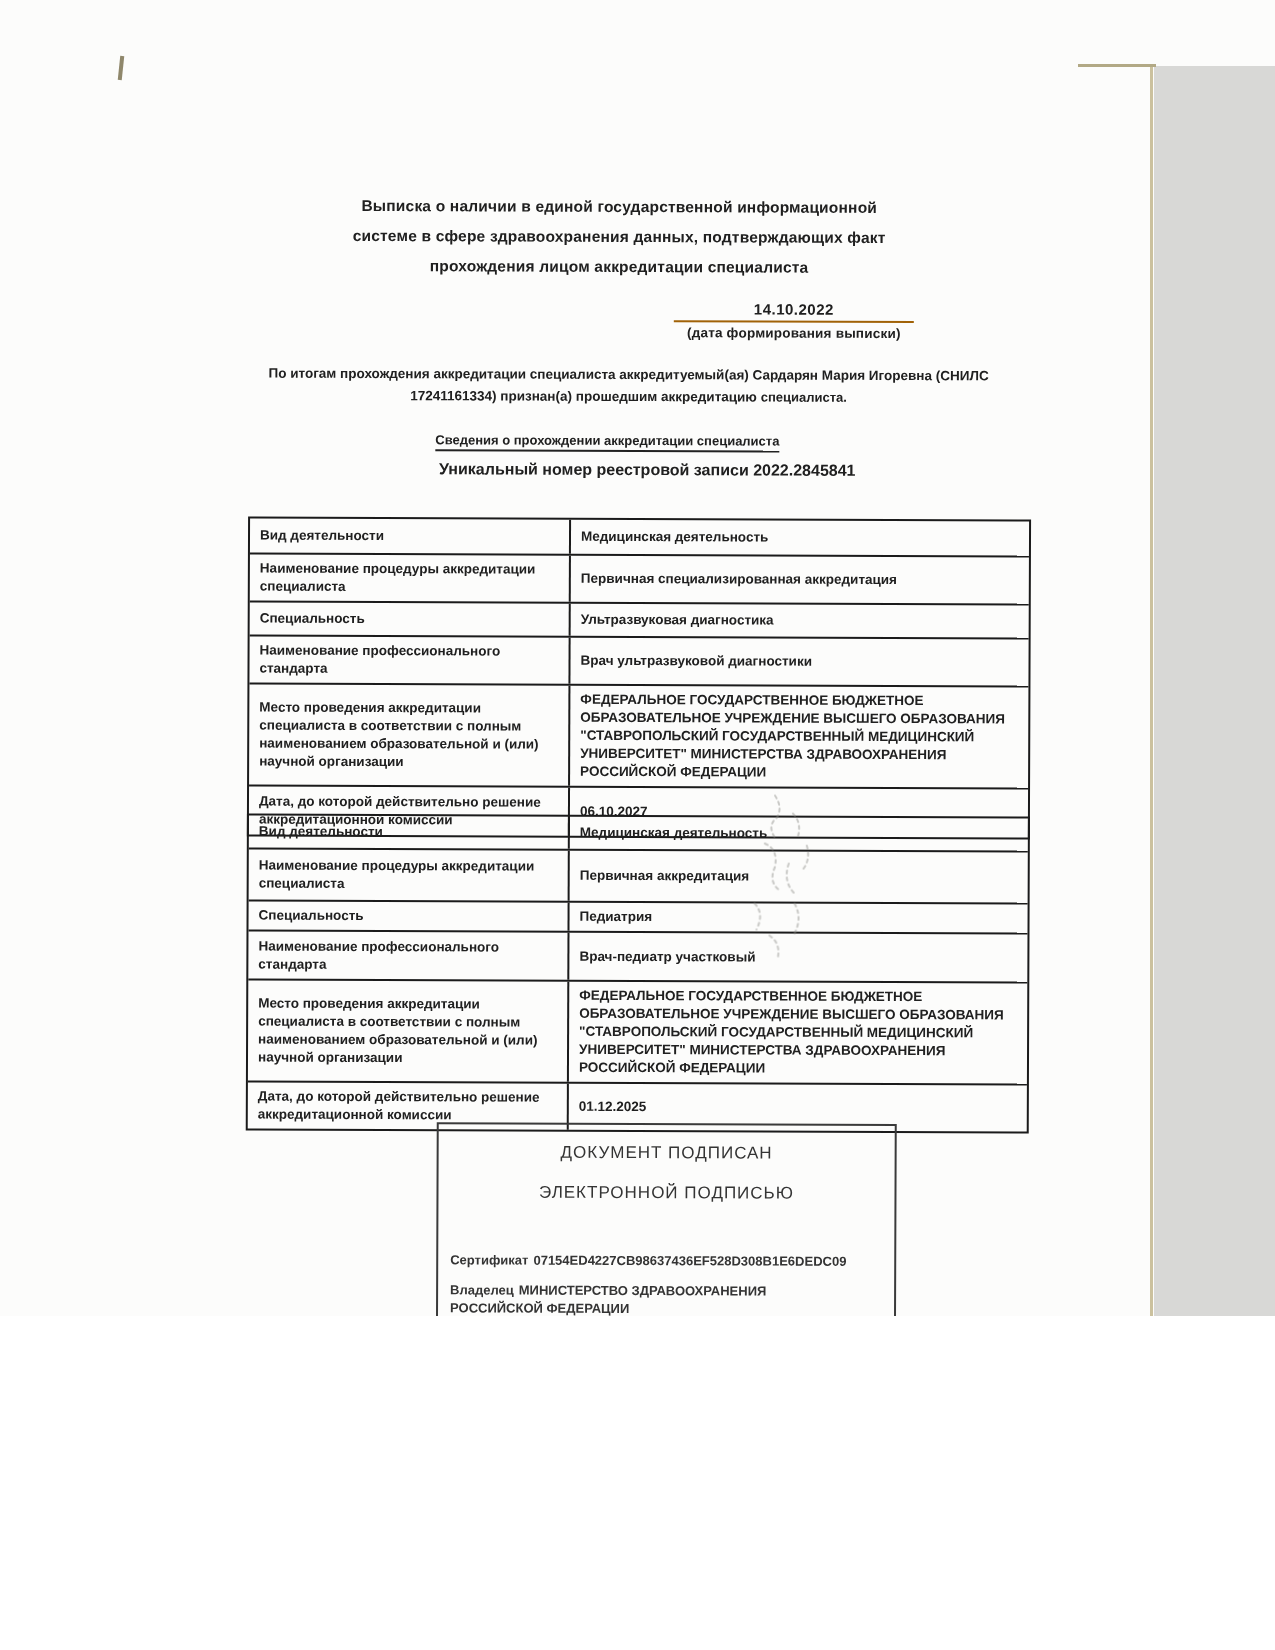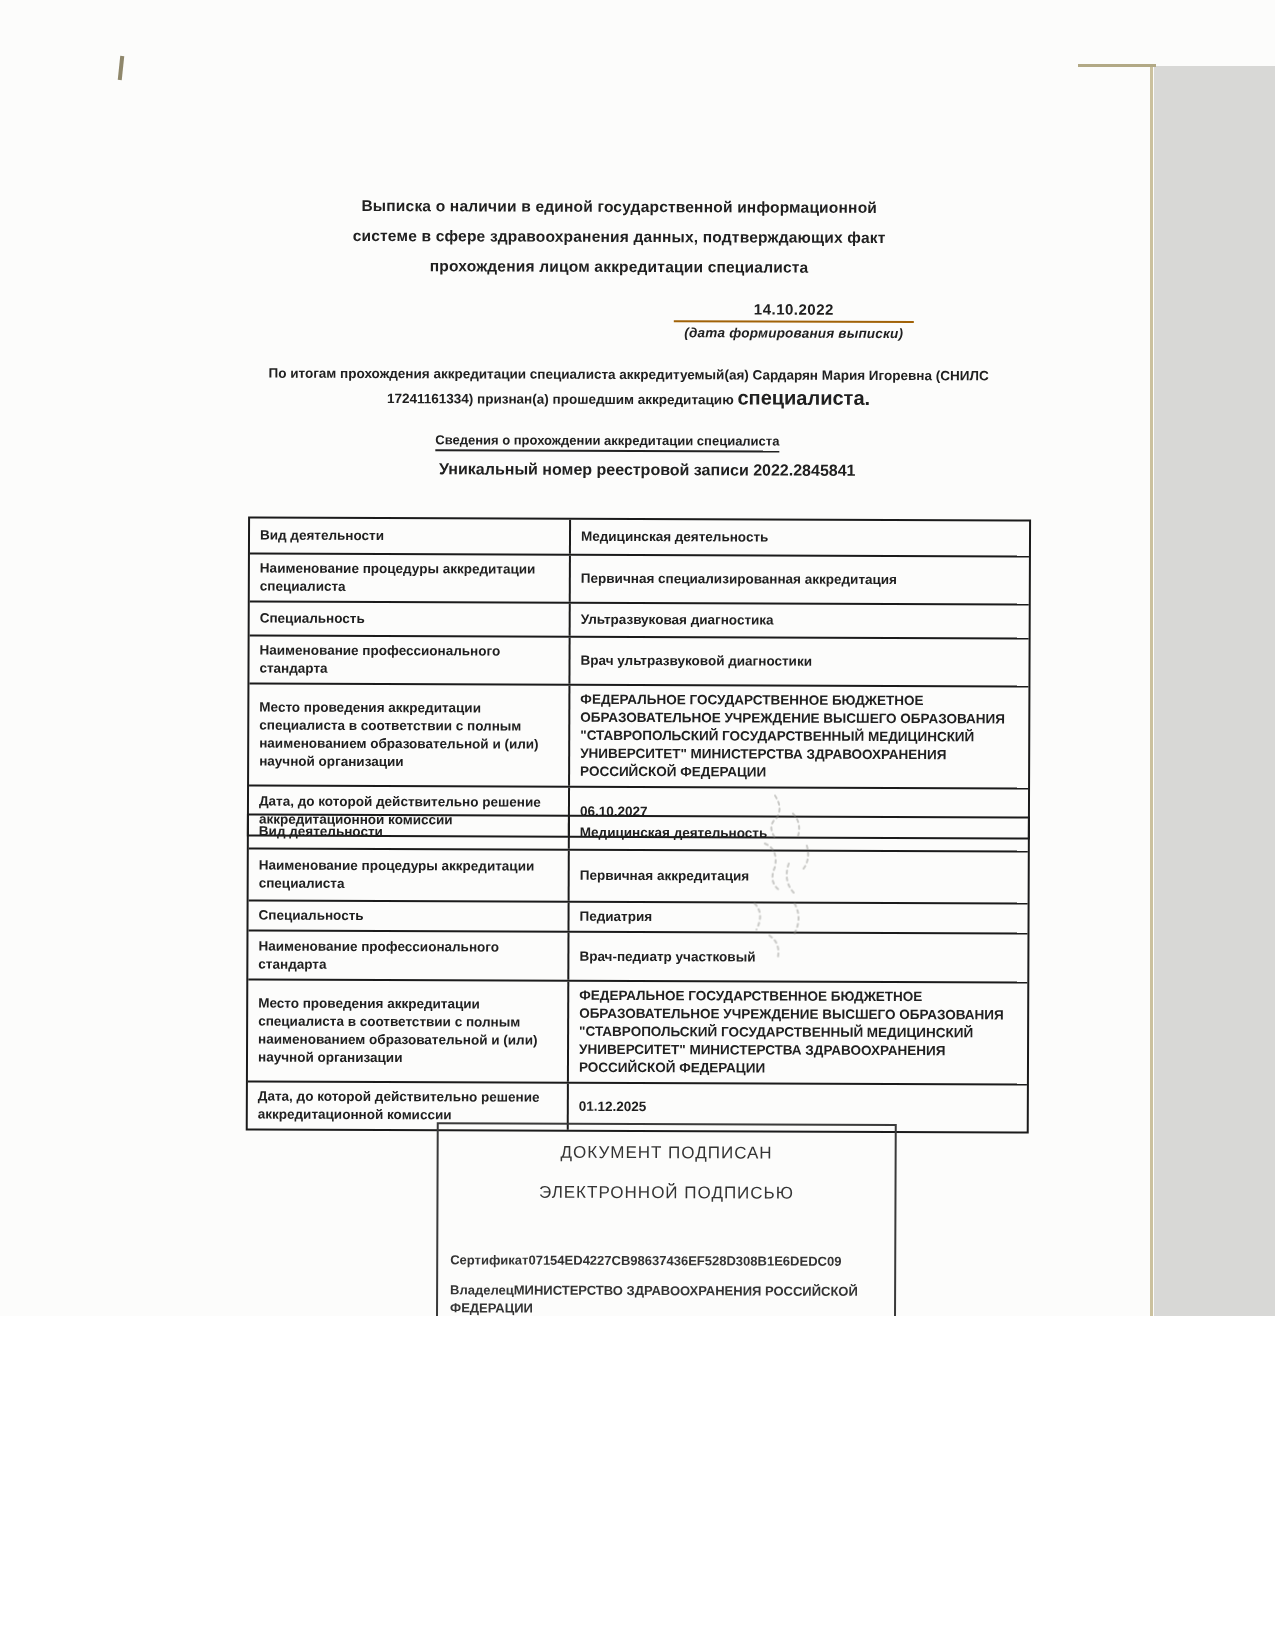--- a/index.html
+++ b/index.html
@@ -20,25 +20,25 @@
   .edge-bottom{position:absolute;left:119px;top:1571px;width:1034px;height:4px;background:var(--page_edge);transform:rotate(0.3deg);transform-origin:left center;}
   .edge-top{position:absolute;left:1078px;top:64px;width:78px;height:3px;background:#b2a985;}
   .corner-tick{position:absolute;left:119px;top:56px;width:4px;height:24px;background:#8f876b;transform:rotate(6deg);}
 
   .content{position:absolute;left:0;top:0;width:1275px;height:1650px;transform:rotate(0.22deg);transform-origin:630px 800px;}
 
   .doc-title{position:absolute;left:117px;top:192px;width:1000px;text-align:center;
     font-size:15.5px;font-weight:bold;line-height:30px;letter-spacing:.2px;}
   .date-block{position:absolute;left:672px;top:300px;width:240px;text-align:center;font-weight:bold;}
   .date-value{font-size:15px;padding-bottom:3px;border-bottom:2px solid #a16207;letter-spacing:.5px;}
-  .date-caption{font-size:13.5px;padding-top:3px;letter-spacing:.2px;font-style:italic;}
+  .date-caption{font-size:13.5px;padding-top:3px;letter-spacing:.2px;}
 
   .intro{position:absolute;left:127px;top:364px;width:1000px;text-align:center;
     font-size:13.5px;font-weight:bold;line-height:22px;}
-  .intro .big{font-size:20px;margin-top:18px;}
+  .intro .big{font-size:13px;margin-top:18px;}
 
   .section-heading{position:absolute;left:106px;top:433px;width:1000px;text-align:center;font-size:13px;font-weight:bold;}
   .section-heading span{border-bottom:2px solid #222;padding-bottom:2px;}
   .registry{position:absolute;left:146px;top:461px;width:1000px;text-align:center;font-size:16px;font-weight:bold;}
 
   .tbl{position:absolute;left:247px;width:783px;border:2px solid var(--border);box-sizing:border-box;background:transparent;}
   .tbl1{top:518px;} .tbl2{top:815px;}
   .row{display:flex;border-top:2px solid var(--border);}
   .row:first-child{border-top:none;}
   .cl,.cr{display:flex;flex-direction:column;justify-content:center;box-sizing:border-box;
@@ -52,21 +52,21 @@
   .tbl2 .row:nth-child(3){min-height:27px;} .tbl2 .row:nth-child(4){min-height:47px;}
   .tbl2 .row:nth-child(5){min-height:91px;} .tbl2 .row:nth-child(6){min-height:43px;}
 
   .sig-box{position:absolute;left:438px;top:1123px;width:460px;min-height:225px;box-sizing:border-box;
     border:2px solid #3a3a3a;padding:14px 12px 14px 12px;color:var(--sig_text);}
   .sig-head{ text-align:center;font-size:17px;letter-spacing:1px;margin-top:4px;}
   .sig-head2{margin-top:20px;}
   .sig-cert{margin-top:50px;font-size:13px;font-weight:bold;}
   .sig-owner{margin-top:14px;font-size:13px;font-weight:bold;max-width:408px;line-height:18px;}
   .sig-valid{margin-top:13px;font-size:13px;font-weight:bold;}
-  .sig-label{}
+  .sig-label{margin-right:5px;}
 
   .artifact{position:absolute;opacity:.45;filter:blur(.5px);}
   .artifact2{opacity:.38;}
 </style>
 </head>
 <body>
 
 <div class="canvas">
 
   <div class="band-right"></div>

